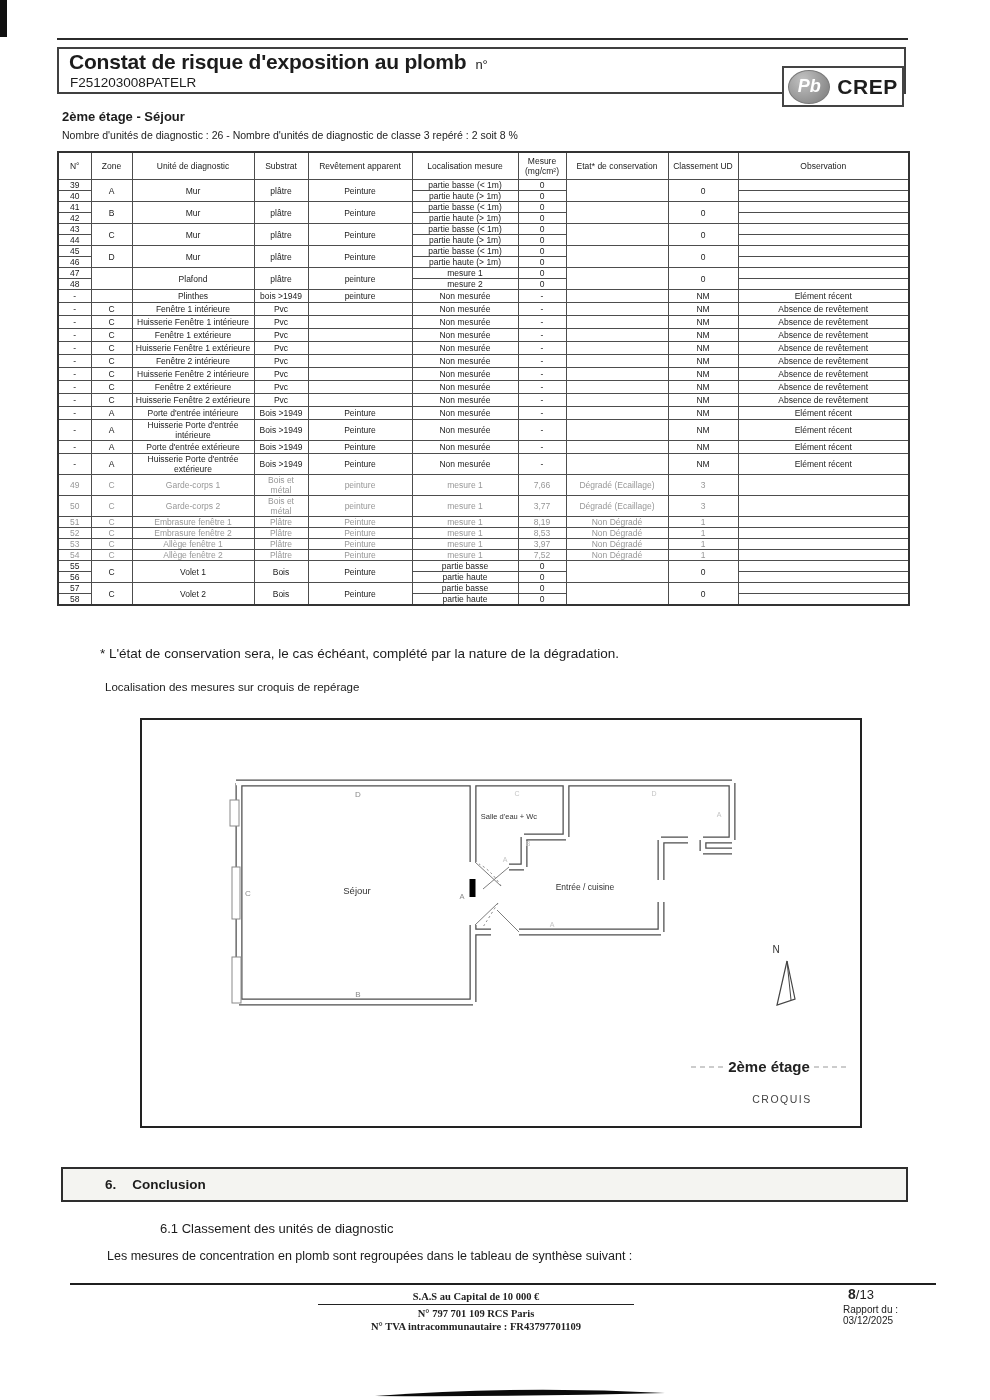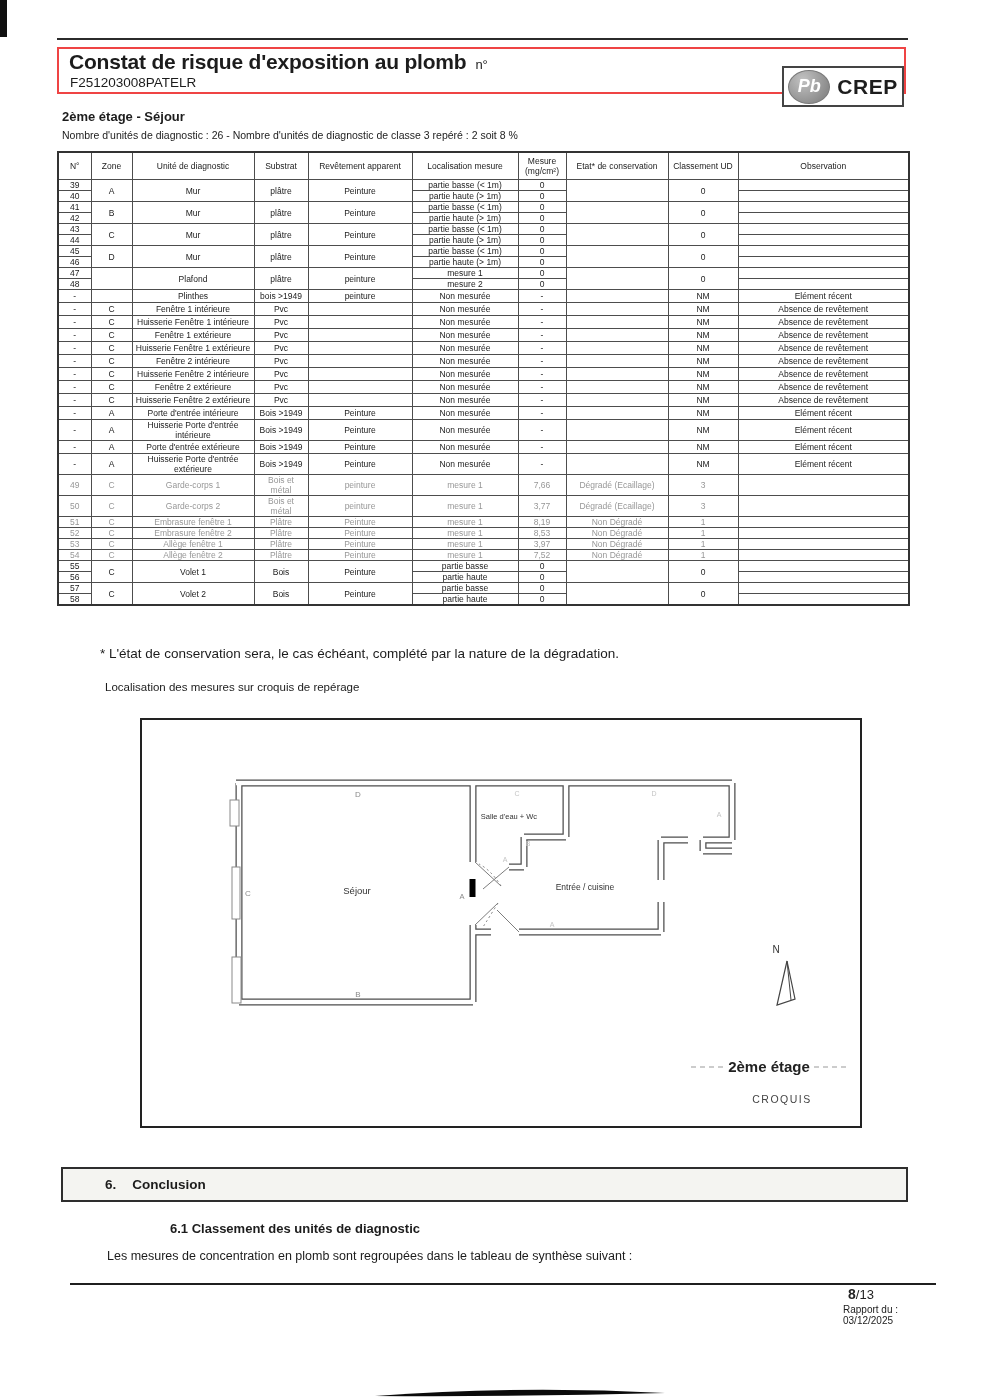--- a/index.html
+++ b/index.html
@@ -5,21 +5,21 @@
   html,body{margin:0;padding:0;background:#e8e8e8;}
   #page{position:relative;width:990px;height:1400px;background:#ffffff;overflow:hidden;
         font-family:"Liberation Sans",sans-serif;color:#1c1c1c;}
   .abs{position:absolute;}
 
   
   .artifact-tl{left:0;top:0;width:7px;height:37px;background:#101010;}
   .top-rule{left:57px;top:38px;width:851px;height:2px;background:#2b2b2b;}
 
   
-  .header-box{left:57px;top:47px;width:849px;height:47px;border:2px solid #ef4444;box-sizing:border-box;background:#fff;}
+  .header-box{left:57px;top:47px;width:849px;height:47px;border:2px solid #404040;box-sizing:border-box;background:#fff;}
   .doc-title{position:absolute;left:10px;top:1px;font-size:21px;font-weight:bold;letter-spacing:-0.2px;white-space:nowrap;}
   .doc-no{font-size:13px;font-weight:normal;margin-left:9px;}
   .doc-ref{position:absolute;left:11px;top:26px;font-size:13.5px;}
   .logo-box{position:absolute;right:0px;top:1px;width:122px;height:41px;border:2px solid #444;box-sizing:border-box;
             display:flex;align-items:center;justify-content:center;gap:7px;background:#fff;margin-top:16px;}
   .pb-ellipse{width:40px;height:32px;border-radius:50%;border:1px solid #7a7a7a;
               background:radial-gradient(circle at 35% 28%,#c2c2c2,#8b8b8b 75%);
               display:flex;align-items:center;justify-content:center;
               color:#fff;font-weight:bold;font-style:italic;font-size:18px;}
   .crep-text{font-size:21px;font-weight:bold;letter-spacing:0.5px;color:#1d1d1d;}
@@ -44,21 +44,21 @@
   .note-etat{left:100px;top:646px;font-size:13.5px;}
   .croquis-caption{left:105px;top:681px;font-size:11.5px;}
 
   
   .croquis-frame{left:140px;top:718px;width:722px;height:410px;border:2px solid #222;box-sizing:border-box;background:#fff;}
 
   
   .conclusion-box{left:61px;top:1167px;width:847px;height:35px;border:2px solid #2e2e2e;box-sizing:border-box;
                   background:#f4f4f1;display:flex;align-items:center;gap:16px;padding-left:42px;
                   font-size:13.5px;font-weight:bold;}
-  .conclusion-sub{left:170px;top:1221px;font-size:13px;font-weight:bold;}
+  .conclusion-sub{left:160px;top:1221px;font-size:13px;font-weight:normal;}
   .conclusion-par{left:107px;top:1249px;font-size:12.5px;}
   .bottom-rule{left:70px;top:1283px;width:866px;height:2px;background:#1f1f1f;}
 
   
   .footer-center{left:318px;top:1291px;width:316px;text-align:center;
                  font-family:"Liberation Serif",serif;font-weight:bold;font-size:10.5px;color:#222;}
   .footer-line1{border-bottom:1.5px solid #222;padding-bottom:2px;margin-bottom:3px;}
   .footer-line{margin-bottom:2px;}
   .footer-right{left:843px;top:1286px;width:110px;font-size:10px;color:#222;}
   .page-num{font-size:13px;margin-left:5px;margin-bottom:2px;}
@@ -547,20 +547,25 @@
 
   <div class="abs conclusion-box">
     <span>6.</span>
     <span>Conclusion</span>
   </div>
   <div class="abs conclusion-sub">6.1 Classement des unités de diagnostic</div>
   <div class="abs conclusion-par">Les mesures de concentration en plomb sont regroupées dans le tableau de synthèse suivant :</div>
 
   <div class="abs bottom-rule"></div>
 
+  <div class="abs footer-center">
+    <div class="footer-line1">S.A.S au Capital de 10 000 €</div>
+    <div class="footer-line">N° 797 701 109 RCS Paris</div>
+    <div class="footer-line">N° TVA intracommunautaire : FR43797701109</div>
+  </div>
   <div class="abs footer-right">
     <div class="page-num">
       <span class="page-cur">8</span><span>/13</span>
     </div>
     <div>Rapport du :</div>
     <div>03/12/2025</div>
   </div>
 
   <svg class="abs smear" width="320" height="16">
     <path d="M15,12 Q160,1 305,9 Q160,13 15,12 Z" fill="#0a0a0a"></path>

